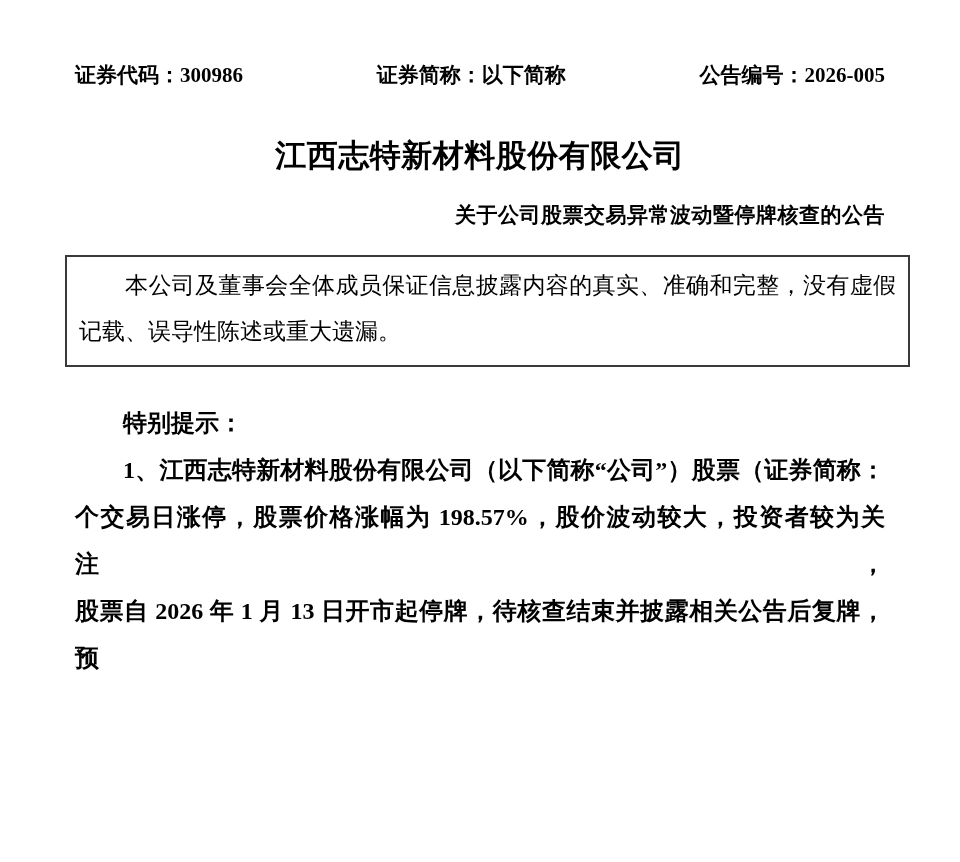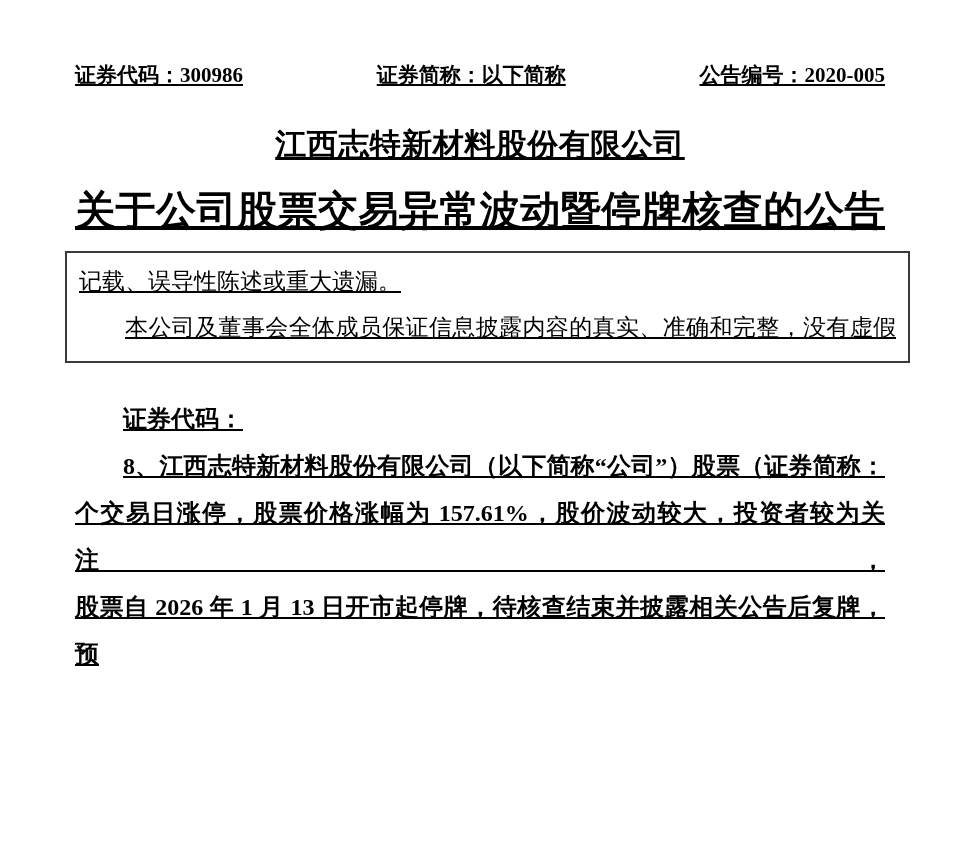--- a/index.html
+++ b/index.html
@@ -10,42 +10,41 @@
   .page {
     position: relative;
     width: 960px;
     height: 741px;
     box-sizing: border-box;
     background: #ffffff;
     color: #000000;
     padding: 62px 75px 0 75px;
     overflow: hidden;
     font-family: "Liberation Serif", "DejaVu Serif", serif;
-    text-decoration: underline;
   }
   .header-row {
     display: flex;
     justify-content: space-between;
     align-items: baseline;
     font-size: 21px;
     font-weight: bold;
     line-height: 26px;
     white-space: nowrap;
   }
   .doc-title {
-    margin: 37px 0 0 0;
+    margin: 48px 0 0 0;
     font-size: 31px;
     font-weight: bold;
     text-align: center;
     line-height: 40px;
     letter-spacing: 0.5px;
   }
   .doc-subtitle {
-    margin: 26px 0 0 0;
-    font-size: 40px;
+    margin: 19px 0 0 0;
+    font-size: 21px;
     font-weight: bold;
     text-align: right;
     line-height: 40px;
     letter-spacing: 0.5px;
   }
   .declaration-box {
     margin: 20px -25px 0 -10px;
     border: 2px solid #3a3a3a;
     padding: 6px 12px 10px 12px;
     font-size: 23px;
@@ -72,37 +71,37 @@
   }
 </style>
 </head>
 <body>
 
 <div class="page">
 
   <div class="header-row">
     <span>证券代码：300986</span>
     <span>证券简称：以下简称</span>
-    <span>公告编号：2020-005</span>
+    <span>公告编号：2026-005</span>
   </div>
 
   <h1 class="doc-title">江西志特新材料股份有限公司</h1>
 
   <h2 class="doc-subtitle">关于公司股票交易异常波动暨停牌核查的公告</h2>
 
   <div class="declaration-box">
+    <div class="line jline indent">本公司及董事会全体成员保证信息披露内容的真实、准确和完整，没有虚假</div>
     <div class="line">记载、误导性陈述或重大遗漏。</div>
-    <div class="line jline indent">本公司及董事会全体成员保证信息披露内容的真实、准确和完整，没有虚假</div>
   </div>
 
   <div class="body-text">
-    <div class="line indent">证券代码：</div>
+    <div class="line indent">特别提示：</div>
 
     <div>
-      <div class="line jline indent">8、江西志特新材料股份有限公司（以下简称“公司”）股票（证券简称：</div>
-      <div class="line jline">个交易日涨停，股票价格涨幅为 157.61%，股价波动较大，投资者较为关注，</div>
+      <div class="line jline indent">1、江西志特新材料股份有限公司（以下简称“公司”）股票（证券简称：</div>
+      <div class="line jline">个交易日涨停，股票价格涨幅为 198.57%，股价波动较大，投资者较为关注，</div>
       <div class="line jline">股票自 2026 年 1 月 13 日开市起停牌，待核查结束并披露相关公告后复牌，预</div>
 
     </div>
 
   </div>
 
 </div>
 
 </body></html>

